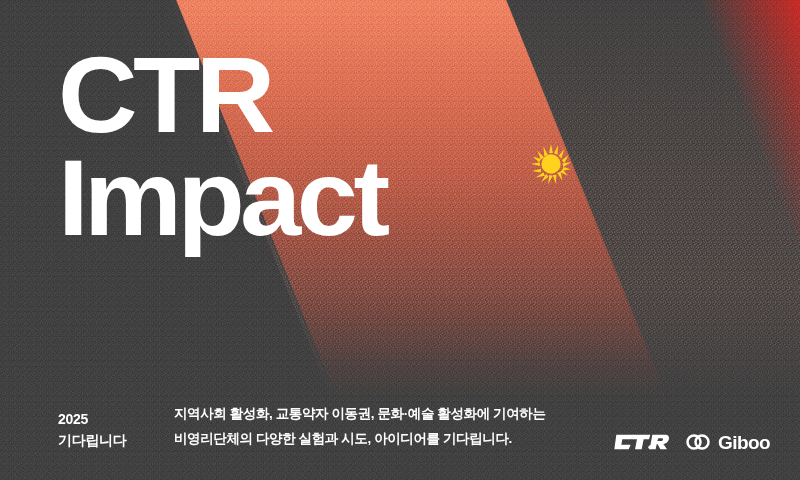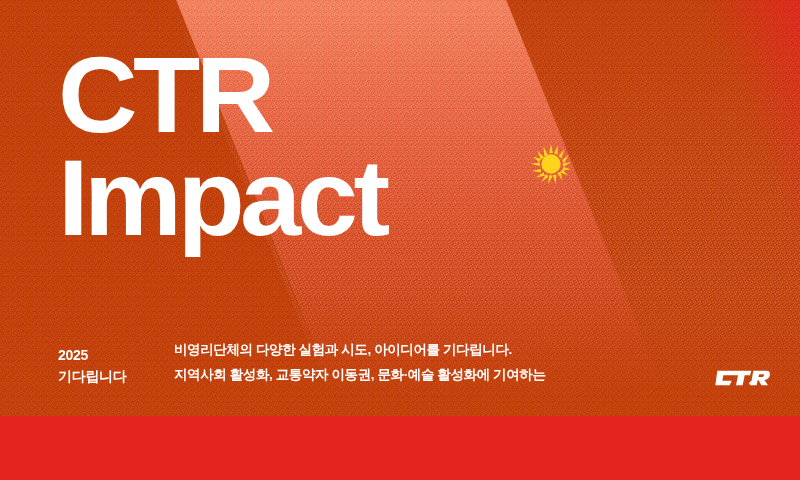--- a/index.html
+++ b/index.html
@@ -6,22 +6,22 @@
 
   html, body {
     width:800px; height:480px;
     overflow:hidden;
     background:#e3241f;
     font-family:"Liberation Sans", sans-serif;
   }
 
   #poster {
     position:relative;
-    width:800px; height:416px;
-    background:#c2410c;
+    width:800px; height:480px;
+    background:#404040;
     overflow:hidden;
   }
 
   
   .band-wrap {
     position:absolute;
     inset:0;
     overflow:hidden;
     pointer-events:none;
   }
@@ -223,39 +223,48 @@
   </svg>
 
   <div class="footer">
 
     <div class="fund">
       <span>2025</span>
       <span>기다립니다</span>
     </div>
 
     <div class="blurb">
+      <span>지역사회 활성화, 교통약자 이동권, 문화·예술 활성화에 기여하는</span>
       <span>비영리단체의 다양한 실험과 시도, 아이디어를 기다립니다.</span>
-      <span>지역사회 활성화, 교통약자 이동권, 문화·예술 활성화에 기여하는</span>
     </div>
 
     <div class="logos">
 
       <div class="ctr-mark">
         <svg width="56" height="20" viewBox="0 0 168 60" aria-hidden="true">
           <g fill="#ffffff">
 
             <path d="M10 8 L62 8 L56 22 L28 22 L25 38 L53 38 L47 52 L4 52 Z"></path>
 
             <path d="M60 8 L112 8 L108 22 L92 22 L86 52 L66 52 L72 22 L56 22 Z"></path>
 
             <circle cx="112" cy="46" r="6"></circle>
 
             <path d="M122 8 L158 8 C168 8 170 18 166 26 C163 32 157 35 151 36 L162 52 L142 52 L134 37 L131 37 L128 52 L110 52 L118 8 Z
                      M136 19 L133 27 L146 27 C150 27 152 19 147 19 Z"></path>
           </g>
         </svg>
       </div>
 
+      <div class="giboo-mark">
+        <svg class="giboo-rings" width="26" height="18" viewBox="0 0 52 36" aria-hidden="true">
+          <g fill="none" stroke="#ffffff" stroke-width="5">
+            <circle cx="18" cy="18" r="13"></circle>
+            <circle cx="34" cy="18" r="13"></circle>
+          </g>
+        </svg>
+        <span class="giboo-word">Giboo</span>
+      </div>
 
     </div>
   </div>
 
 </div>
 
 </body></html>

